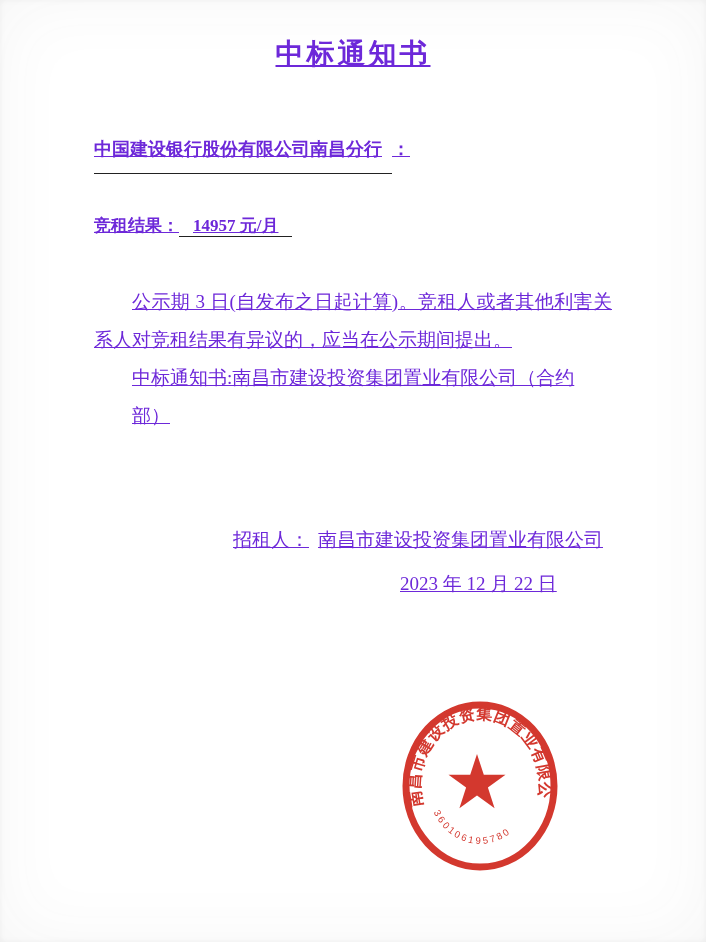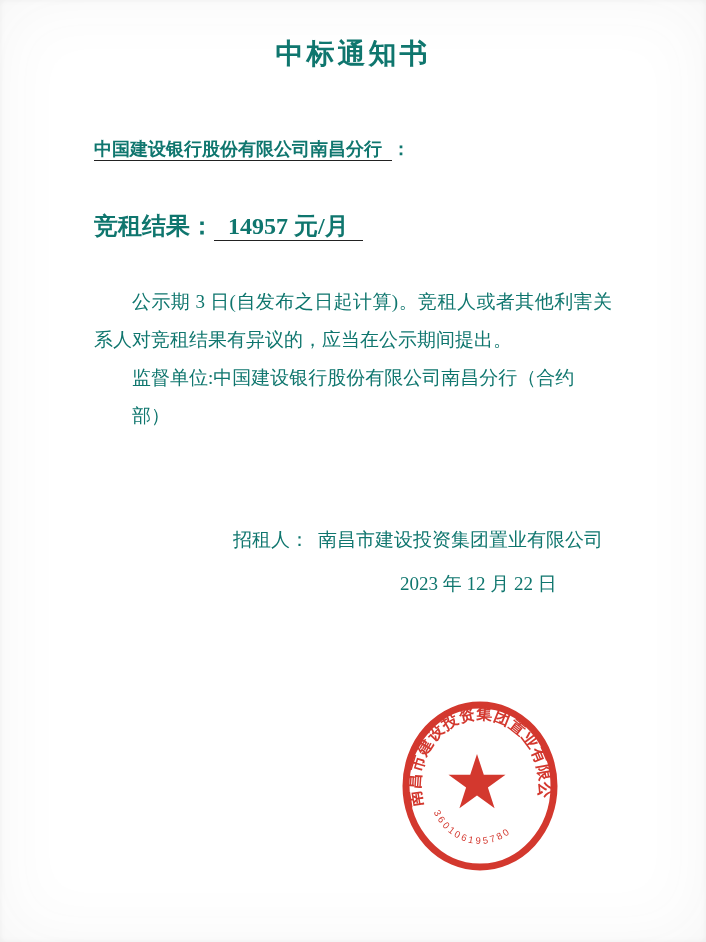--- a/index.html
+++ b/index.html
@@ -5,23 +5,24 @@
   html,body{margin:0;padding:0;}
   body{
     width:706px;height:942px;
     background:#e9e9e9;
     font-family:"Liberation Serif","DejaVu Serif",serif;
   }
   .page{
     position:relative;
     width:706px;height:942px;
     background:#ffffff;
-    color:#0f766e;
+    color:#6d28d9;
     overflow:hidden;
     box-shadow:inset 0 0 70px rgba(70,70,70,.05), inset 0 0 6px rgba(0,0,0,.05);
+    text-decoration:underline;
   }
   .content{ padding:0 94px; }
 
   .doc-title{
     margin:0;
     padding-top:33px;
     font-size:28px;
     line-height:42px;
     letter-spacing:3px;
     font-weight:600;
@@ -30,42 +31,42 @@
 
   .addressee-line{
     margin-top:62px;
     font-size:18px;
     line-height:24px;
     font-weight:bold;
   }
   .addressee-name{
     border-bottom:1.6px solid #222;
     padding-right:10px;
-    padding-bottom:1px;
+    padding-bottom:14px;
   }
 
   .para{
     margin:0;
     font-size:19px;
     line-height:38px;
     text-align:justify;
     text-justify:inter-ideograph;
     text-indent:2em;
   }
   .para-main{ margin-top:12px; }
 
   .highlight{
     font-weight:bold;
     border-bottom:1.8px solid #222;
     padding-bottom:1px;
   }
 
   .result-line{
     margin-top:50px;
-    font-size:24px;
+    font-size:17px;
     line-height:30px;
     font-weight:bold;
   }
   .u-line{
     border-bottom:1.8px solid #222;
     padding:0 14px 1px 14px;
   }
 
   .block2{ margin-top:42px; }
   .plain-line{
@@ -123,21 +124,21 @@
       <span class="addressee-name">中国建设银行股份有限公司南昌分行</span><span>：</span>
     </div>
 
 
     <div class="result-line">
       <span>竞租结果：</span><span class="u-line">14957 元/月</span>
     </div>
 
     <div class="block2">
       <p class="para">公示期 3 日(自发布之日起计算)。竞租人或者其他利害关系人对竞租结果有异议的，应当在公示期间提出。</p>
-      <p class="plain-line">监督单位:中国建设银行股份有限公司南昌分行（合约部）</p>
+      <p class="plain-line">中标通知书:南昌市建设投资集团置业有限公司（合约部）</p>
     </div>
 
     <div class="sig1">
       <span>招租人：</span><span class="sig-name">南昌市建设投资集团置业有限公司</span>
     </div>
     <div class="sig2">2023 年 12 月 22 日</div>
 
   </div>
 
   <svg class="seal" viewBox="0 0 230 220" xmlns="http://www.w3.org/2000/svg">

